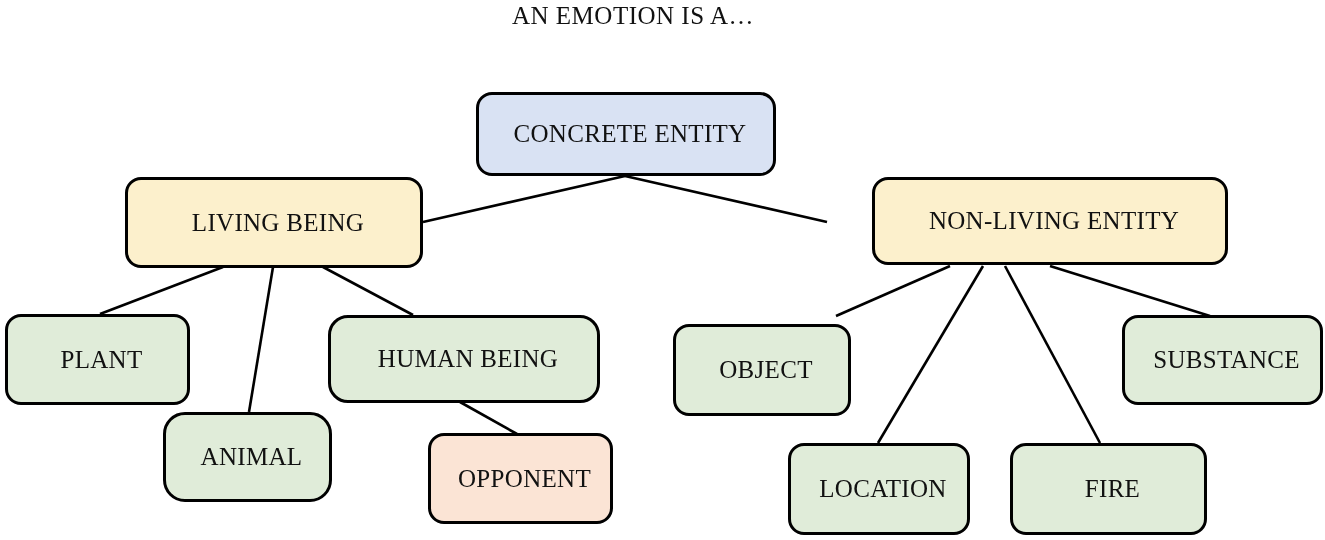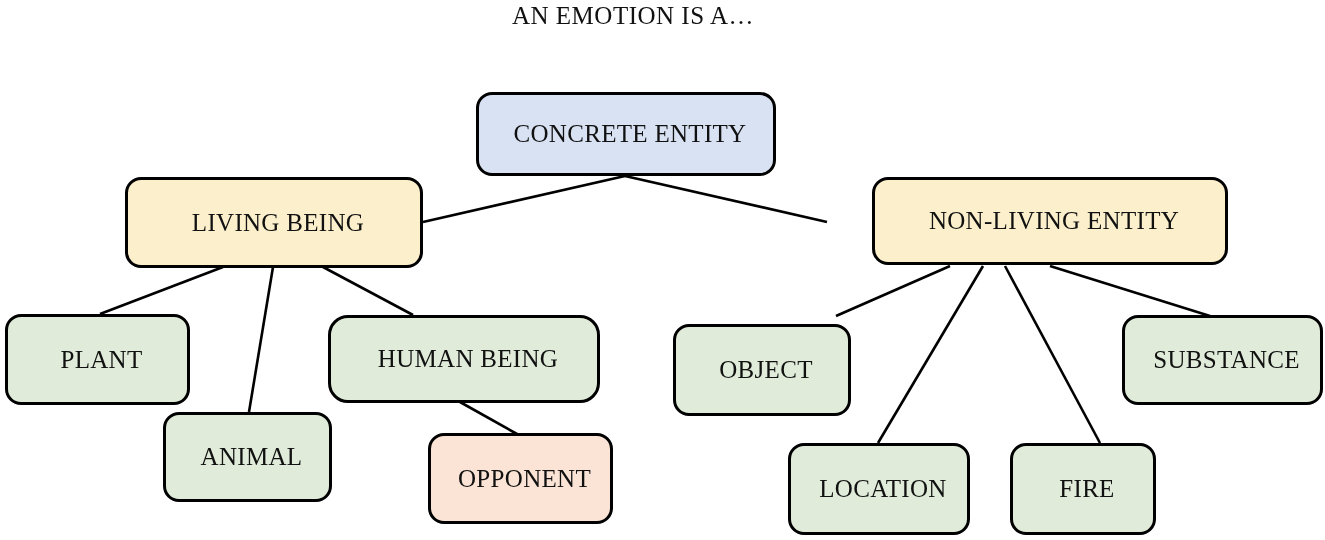--- a/index.html
+++ b/index.html
@@ -65,20 +65,20 @@
       <line x1="950" y1="266" x2="836" y2="316" stroke="#000000" stroke-width="2.6"></line>
       <line x1="983" y1="266" x2="878" y2="443" stroke="#000000" stroke-width="2.6"></line>
       <line x1="1005" y1="266" x2="1100" y2="443" stroke="#000000" stroke-width="2.6"></line>
       <line x1="1050" y1="266" x2="1210" y2="316" stroke="#000000" stroke-width="2.6"></line>
     </svg>
 
 <div class="node" style="left: 476px; top: 92px; width: 300px; height: 84px; background: rgb(217, 226, 243);">CONCRETE ENTITY</div>
     <div class="node" style="left: 125px; top: 177px; width: 298px; height: 91px; background: rgb(252, 240, 204);">LIVING BEING</div>
     <div class="node" style="left: 827px; top: 177px; width: 356px; height: 88px; background: rgb(252, 240, 204); margin-left: 45px;">NON-LIVING ENTITY</div>
     <div class="node" style="left: 5px; top: 314px; width: 185px; height: 91px; background: rgb(224, 236, 217);">PLANT</div>
-    <div class="node" style="left: 163px; top: 412px; width: 169px; height: 90px; background: rgb(224, 236, 217);">ANIMAL</div>
+    <div class="node" style="left: 163px; top: 412px; width: 169px; height: 90px; background: rgb(224, 236, 217); border-radius: 22px;">ANIMAL</div>
     <div class="node" style="left: 328px; top: 315px; width: 272px; height: 88px; background: rgb(224, 236, 217); border-radius: 20px;">HUMAN BEING</div>
     <div class="node" style="left: 428px; top: 433px; width: 185px; height: 91px; background: rgb(251, 228, 213);">OPPONENT</div>
     <div class="node" style="left: 673px; top: 324px; width: 178px; height: 92px; background: rgb(224, 236, 217);">OBJECT</div>
     <div class="node" style="left: 788px; top: 443px; width: 182px; height: 92px; background: rgb(224, 236, 217);">LOCATION</div>
-    <div class="node" style="left: 1010px; top: 443px; width: 146px; height: 92px; background: rgb(224, 236, 217);">FIRE</div>
+    <div class="node" style="left: 1010px; top: 443px; width: 197px; height: 92px; background: rgb(224, 236, 217);">FIRE</div>
     <div class="node" style="left: 1122px; top: 315px; width: 201px; height: 90px; background: rgb(224, 236, 217);">SUBSTANCE</div>
   </div>
 
 </body></html>

